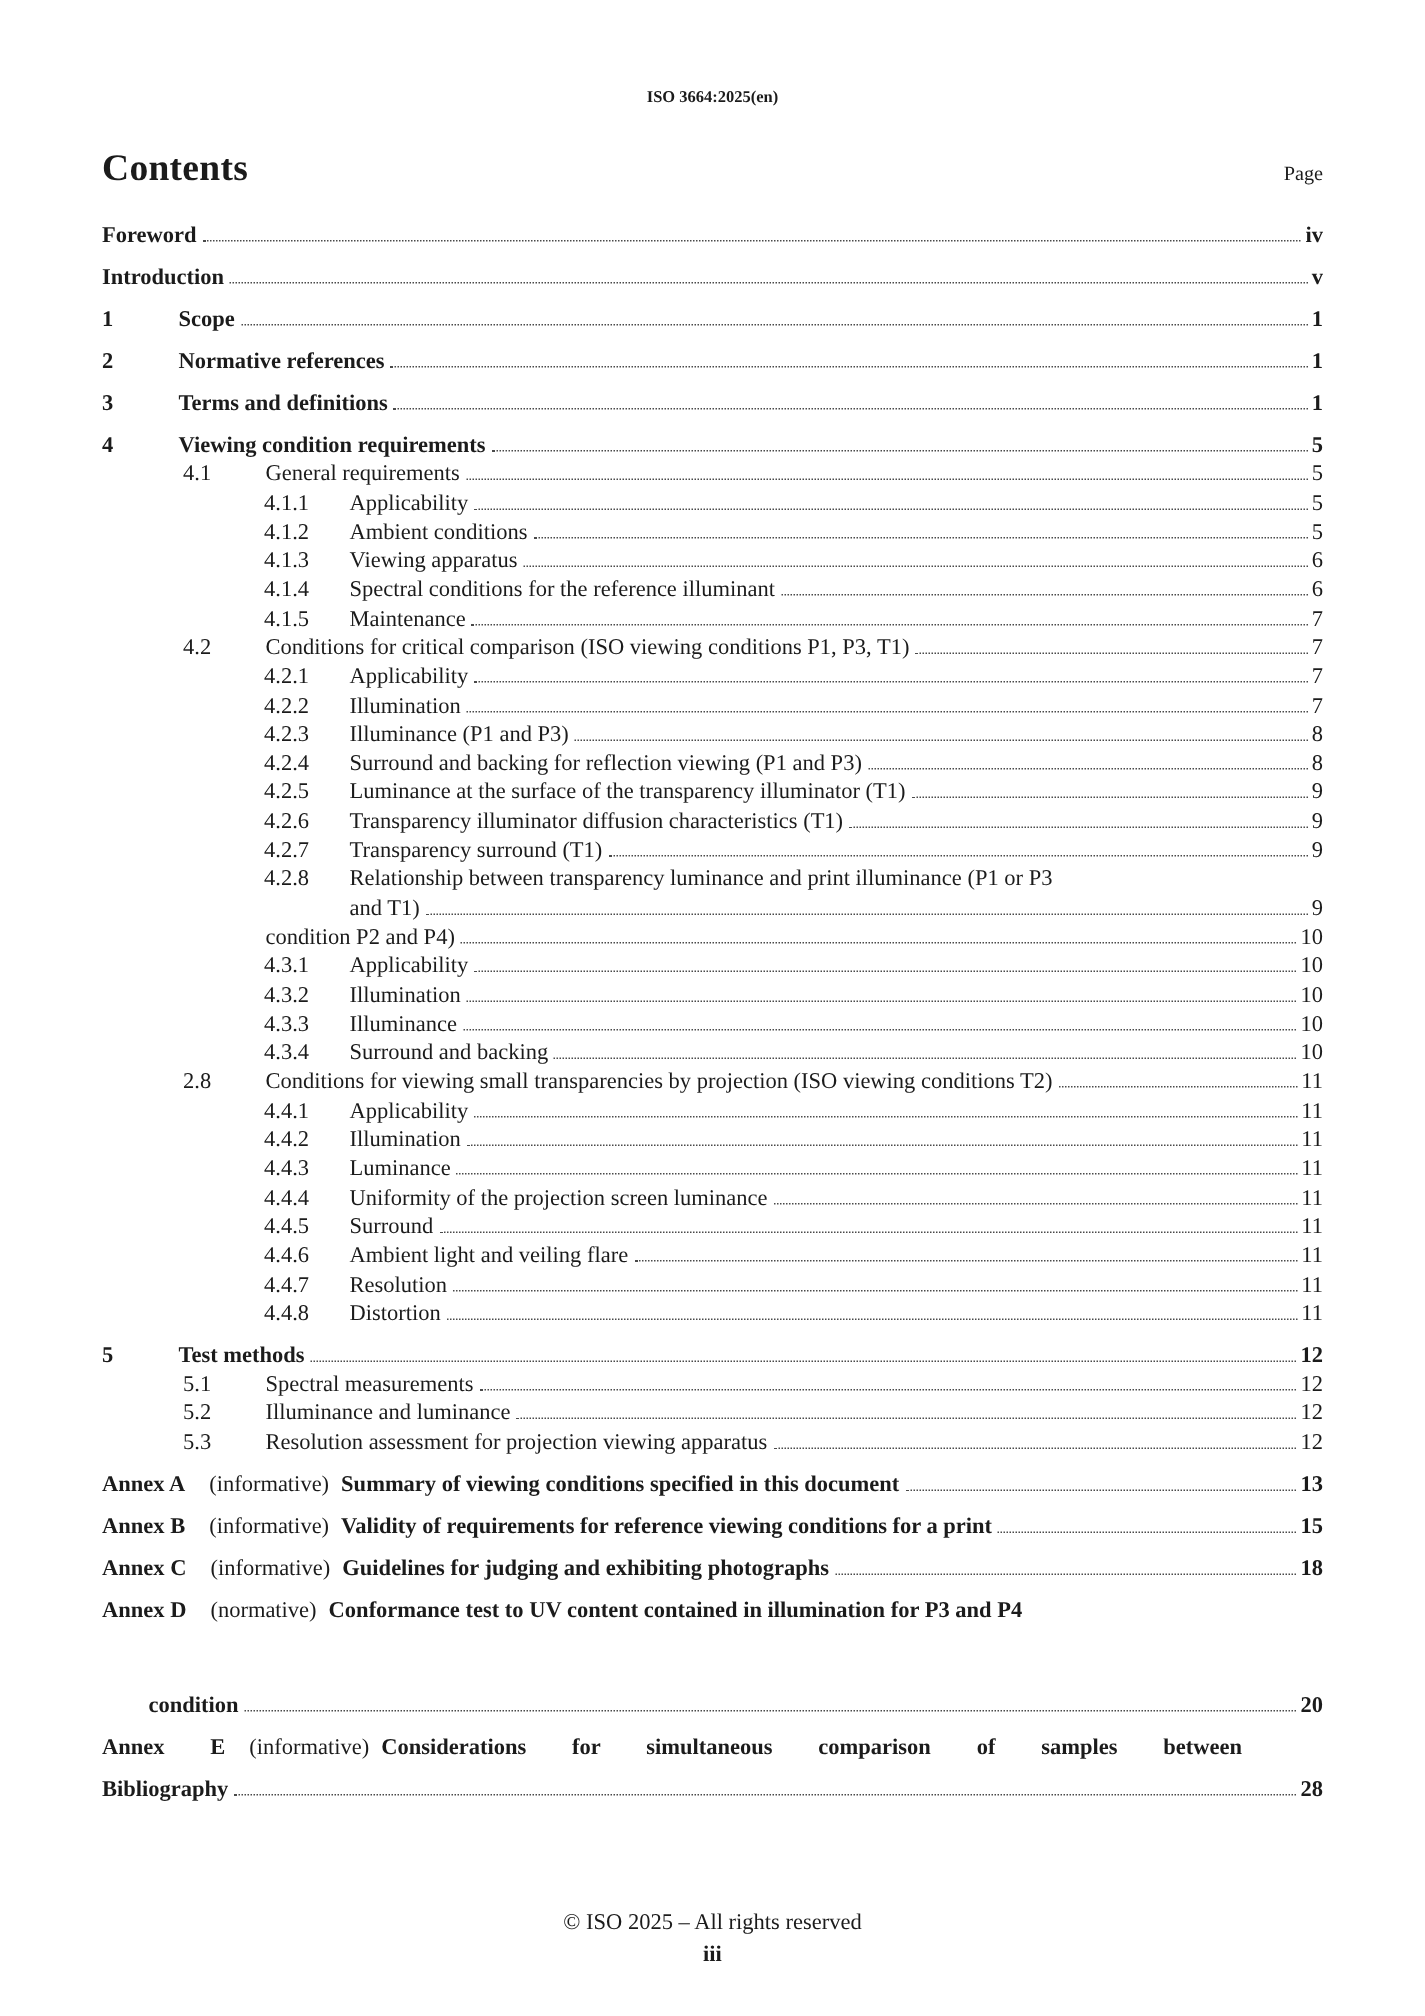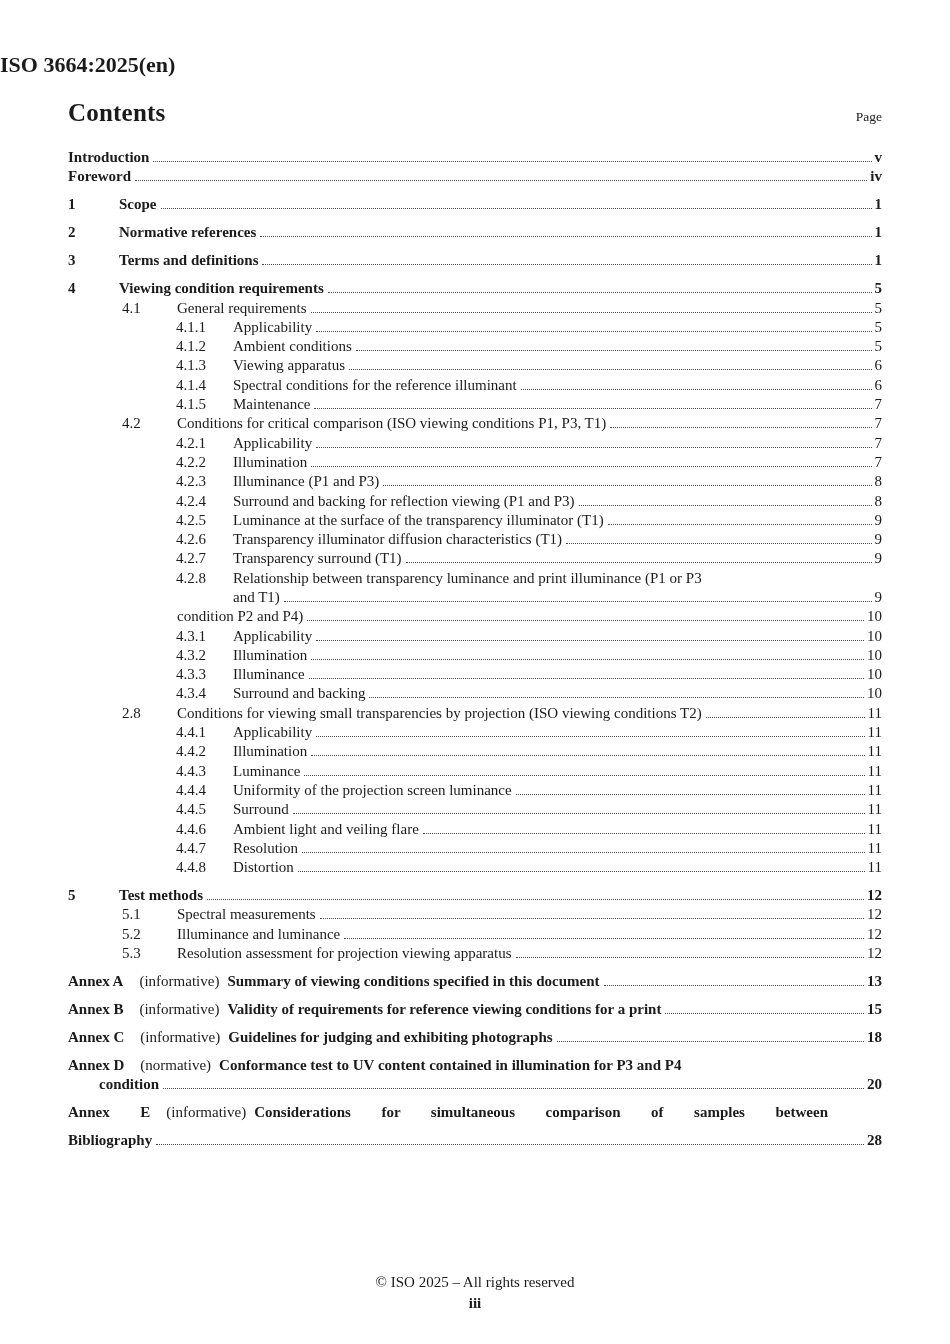--- a/index.html
+++ b/index.html
@@ -3,22 +3,22 @@
 <meta charset="utf-8">
 <style>
   html,body { margin:0; padding:0; background:#e8e8e8; }
   .page {
     width:950px; height:1344px; margin:0 auto; position:relative;
     background:#ffffff; overflow:hidden;
     font-family:"Liberation Serif","DejaVu Serif",serif;
     color:#1b1b1b;
   }
   .doc-header {
-    padding-top:55px; 
-    font-weight:bold; font-size:22px; line-height:20px;
+    padding-top:55px; text-align:center;
+    font-weight:bold; font-size:11px; line-height:20px;
   }
   .title-row {
     display:flex; justify-content:space-between; align-items:baseline;
     margin:24px 68px 0 68px;
   }
   .contents-title { font-size:25px; font-weight:bold; letter-spacing:0.2px; }
   .page-label { font-size:13.5px; }
 
   .toc { margin:21px 68px 0 68px; }
   .entry.sp { margin-top:8.7px; }
@@ -37,50 +37,50 @@
     border-bottom:1.5px dotted #4a4a4a;
     margin:0 3px 1.5px 4px;
   }
   .pg { flex:0 0 auto; white-space:nowrap; }
 
   
   .qual { margin-left:16px; }
   .t2 { margin-left:8px; }
   .annex-block { display:block; font-size:15px; line-height:19.3px; }
   .annex-block.just { text-align:justify; text-align-last:justify; width:760px; }
-  .row.annex-cont { padding-left:31px; }
+  .row.annex-cont { padding-left:31px;margin-top:44px; }
 
   .footer { position:absolute; top:1274px; left:0; width:100%; text-align:center; }
   .footer-copy { font-size:15px; line-height:17px; }
   .footer-page { font-size:15px; font-weight:bold; line-height:19px; margin-top:3px; }
 </style>
 </head>
 <body>
 
 <div class="page">
   <div class="doc-header">ISO 3664:2025(en)</div>
 
   <div class="title-row">
     <span class="contents-title">Contents</span>
     <span class="page-label">Page</span>
   </div>
 
   <div class="toc">
+      <div class="entry">
+        <div class="row">
+          <span class="b t">Foreword</span>
+          <span class="leader"></span>
+          <span class="b pg">iv</span>
+        </div>
+      </div>
       <div class="entry sp">
         <div class="row">
           <span class="b t">Introduction</span>
           <span class="leader"></span>
           <span class="b pg">v</span>
-        </div>
-      </div>
-      <div class="entry">
-        <div class="row">
-          <span class="b t">Foreword</span>
-          <span class="leader"></span>
-          <span class="b pg">iv</span>
         </div>
       </div>
       <div class="entry sp">
         <div class="row l1">
           <span class="b num">1</span>
           <span class="b t">Scope</span>
           <span class="leader"></span>
           <span class="b pg">1</span>
         </div>
       </div>

